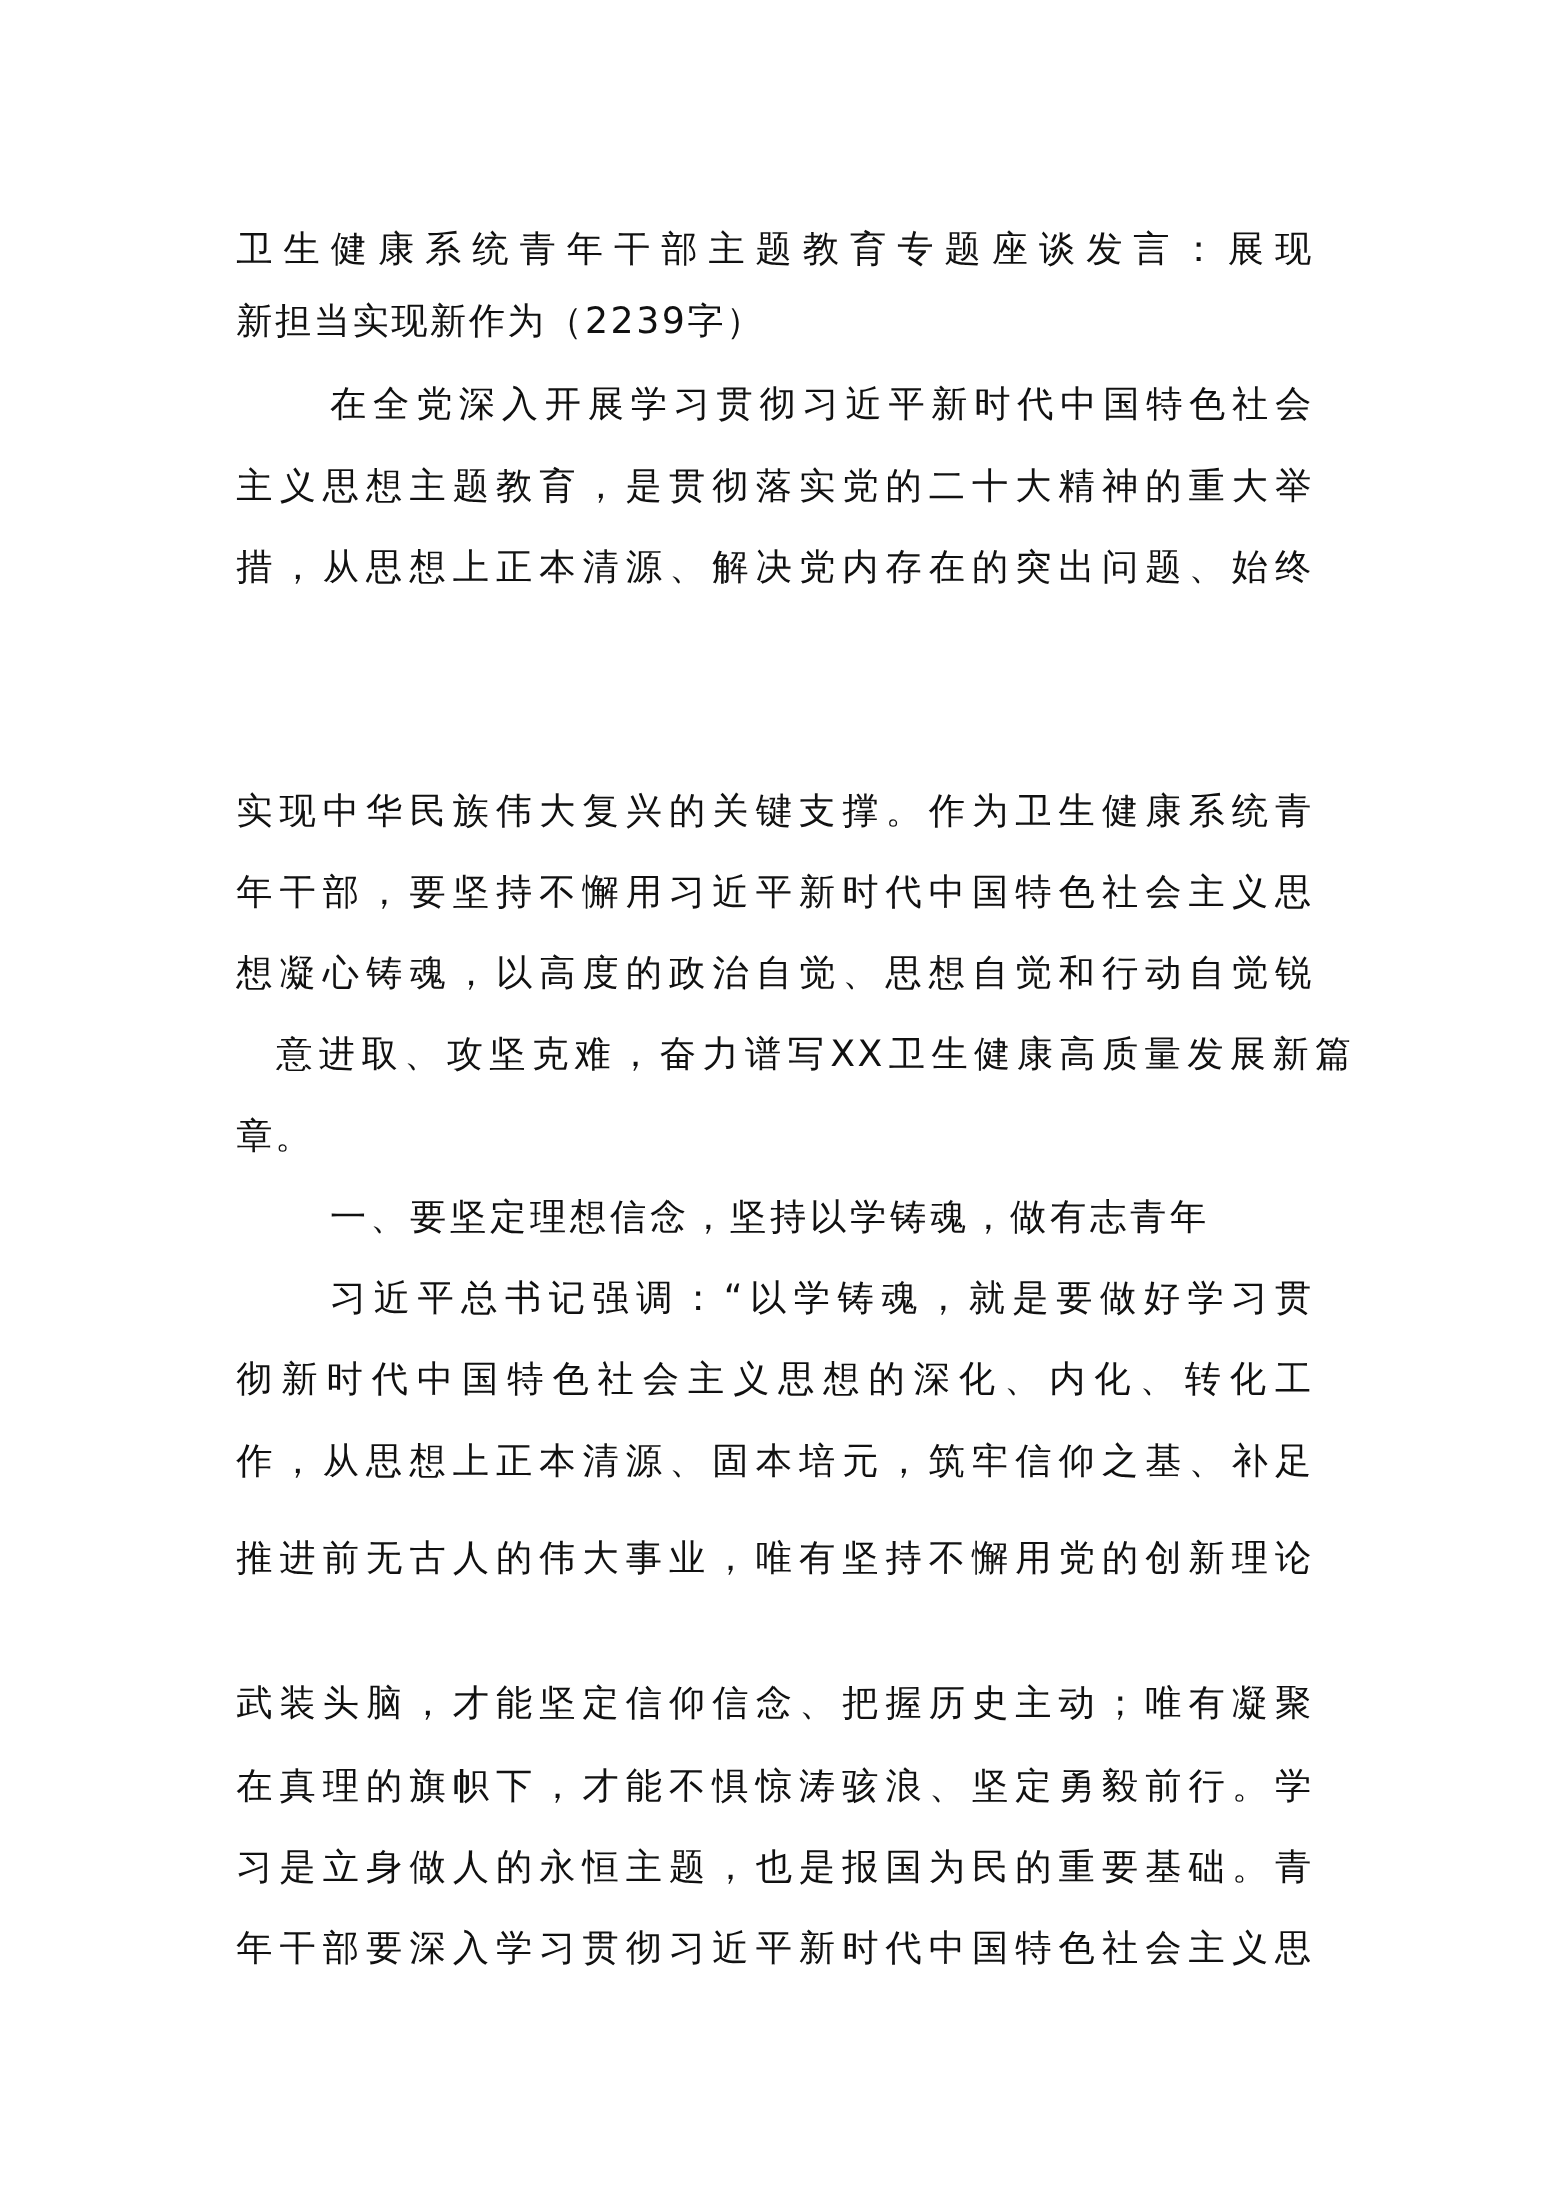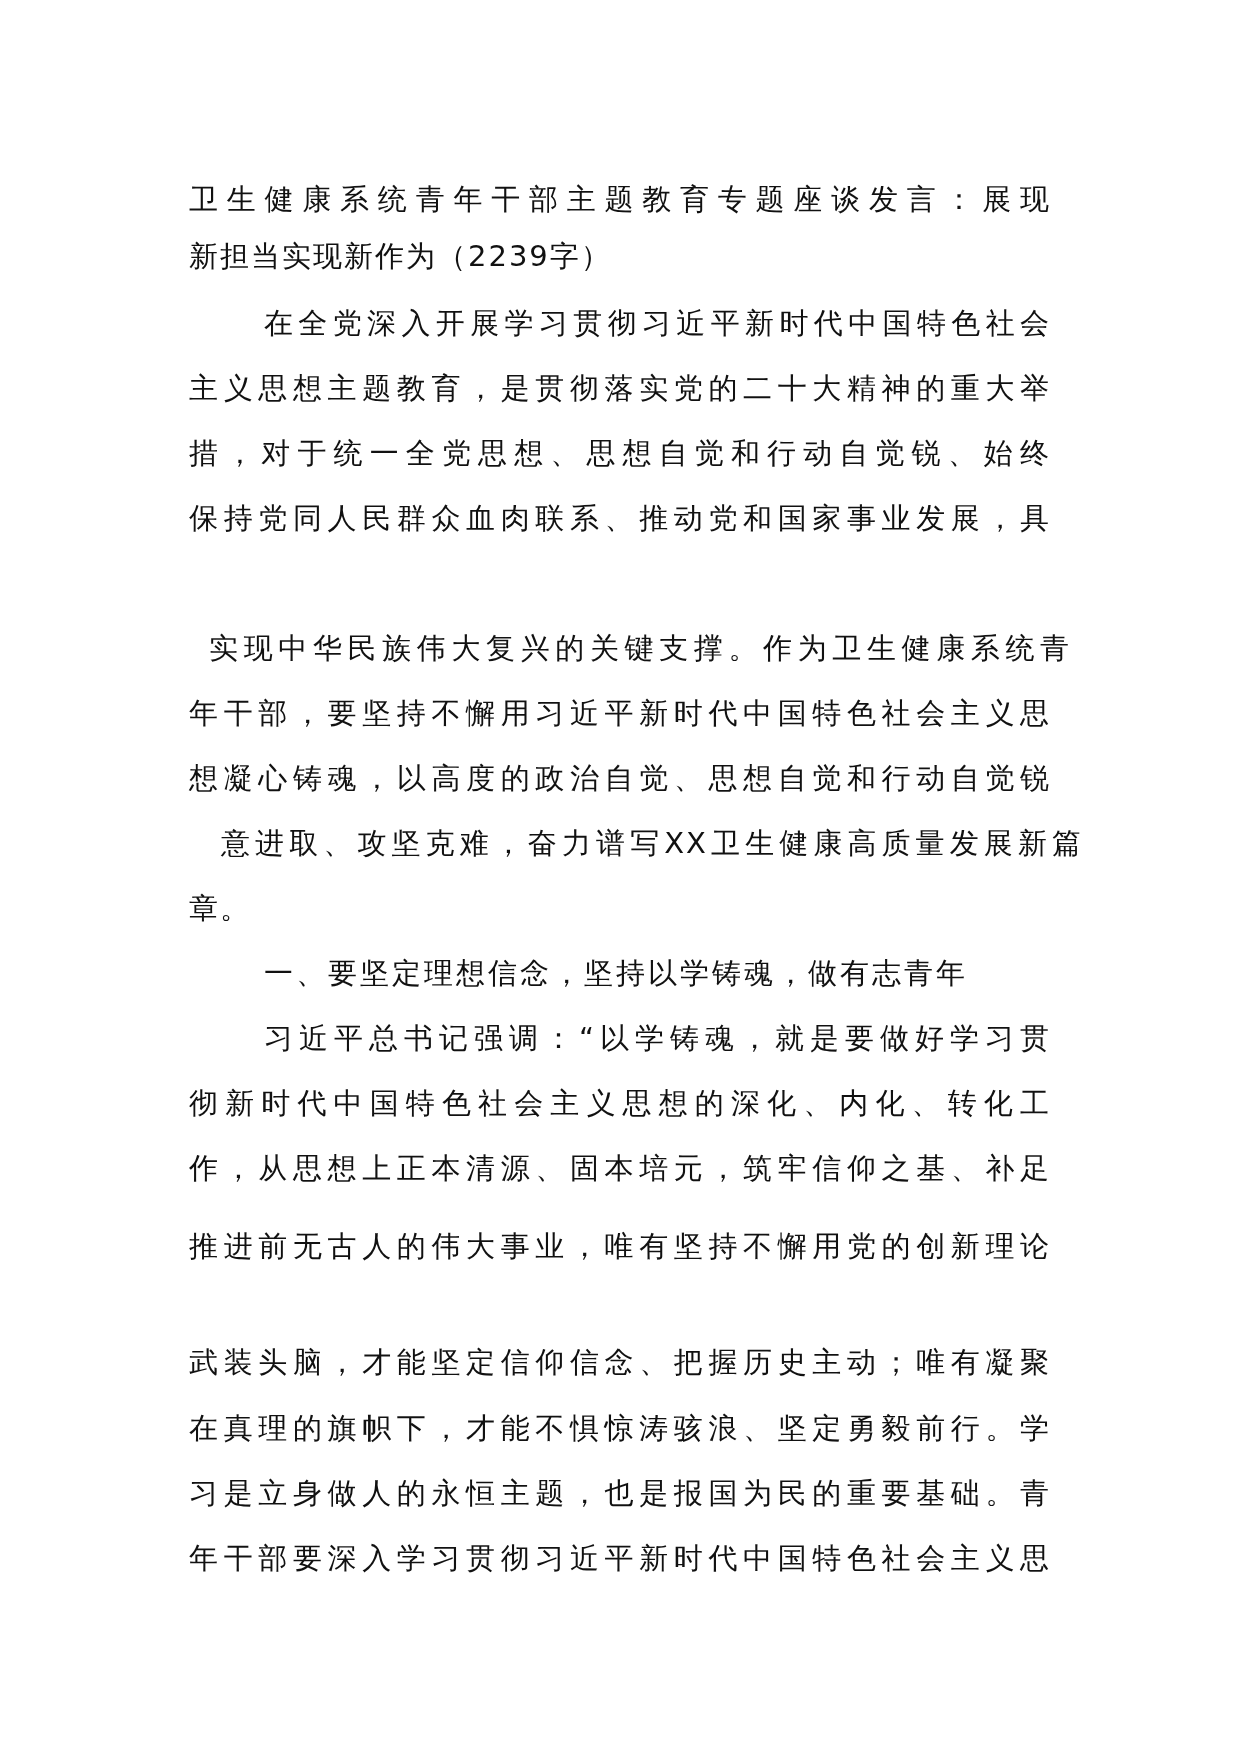--- a/index.html
+++ b/index.html
@@ -53,23 +53,22 @@
 </head>
 <body>
 
 <div class="page">
 
   <div class="line title" style="top:177px;">卫生健康系统青年干部主题教育专题座谈发言：展现</div>
   <div class="line title last" style="top:234px;">新担当实现新作为（2239字）</div>
 
   <div class="line indent" style="top:301px;">在全党深入开展学习贯彻习近平新时代中国特色社会</div>
   <div class="line" style="top:366px;">主义思想主题教育，是贯彻落实党的二十大精神的重大举</div>
-  <div class="line" style="top:431px;">措，对于统一全党思想、思想自觉和行动自觉锐、始终</div>
-  <div class="line" style="top:496px;">保持党同人民群众血肉联系、推动党和国家事业发展，具</div>
-  <div class="line" style="top:626px;margin-left:20px;">实现中华民族伟大复兴的关键支撑。作为卫生健康系统青</div>
+  <div class="line" style="top:431px;">措，从思想上正本清源、解决党内存在的突出问题、始终</div>
+  <div class="line" style="top:626px;">实现中华民族伟大复兴的关键支撑。作为卫生健康系统青</div>
   <div class="line" style="top:691px;">年干部，要坚持不懈用习近平新时代中国特色社会主义思</div>
   <div class="line" style="top:756px;">想凝心铸魂，以高度的政治自觉、思想自觉和行动自觉锐</div>
   <div class="line" style="top:821px;margin-left:32px;">意进取、攻坚克难，奋力谱写XX卫生健康高质量发展新篇</div>
   <div class="line last" style="top:886px;">章。</div>
 
   <div class="line indent" style="top:1016px;">习近平总书记强调：“以学铸魂，就是要做好学习贯</div>
 
   <div class="line indent heading" style="top:951px;">一、要坚定理想信念，坚持以学铸魂，做有志青年</div>
   <div class="line" style="top:1081px;">彻新时代中国特色社会主义思想的深化、内化、转化工</div>
   <div class="line" style="top:1146px;">作，从思想上正本清源、固本培元，筑牢信仰之基、补足</div>

